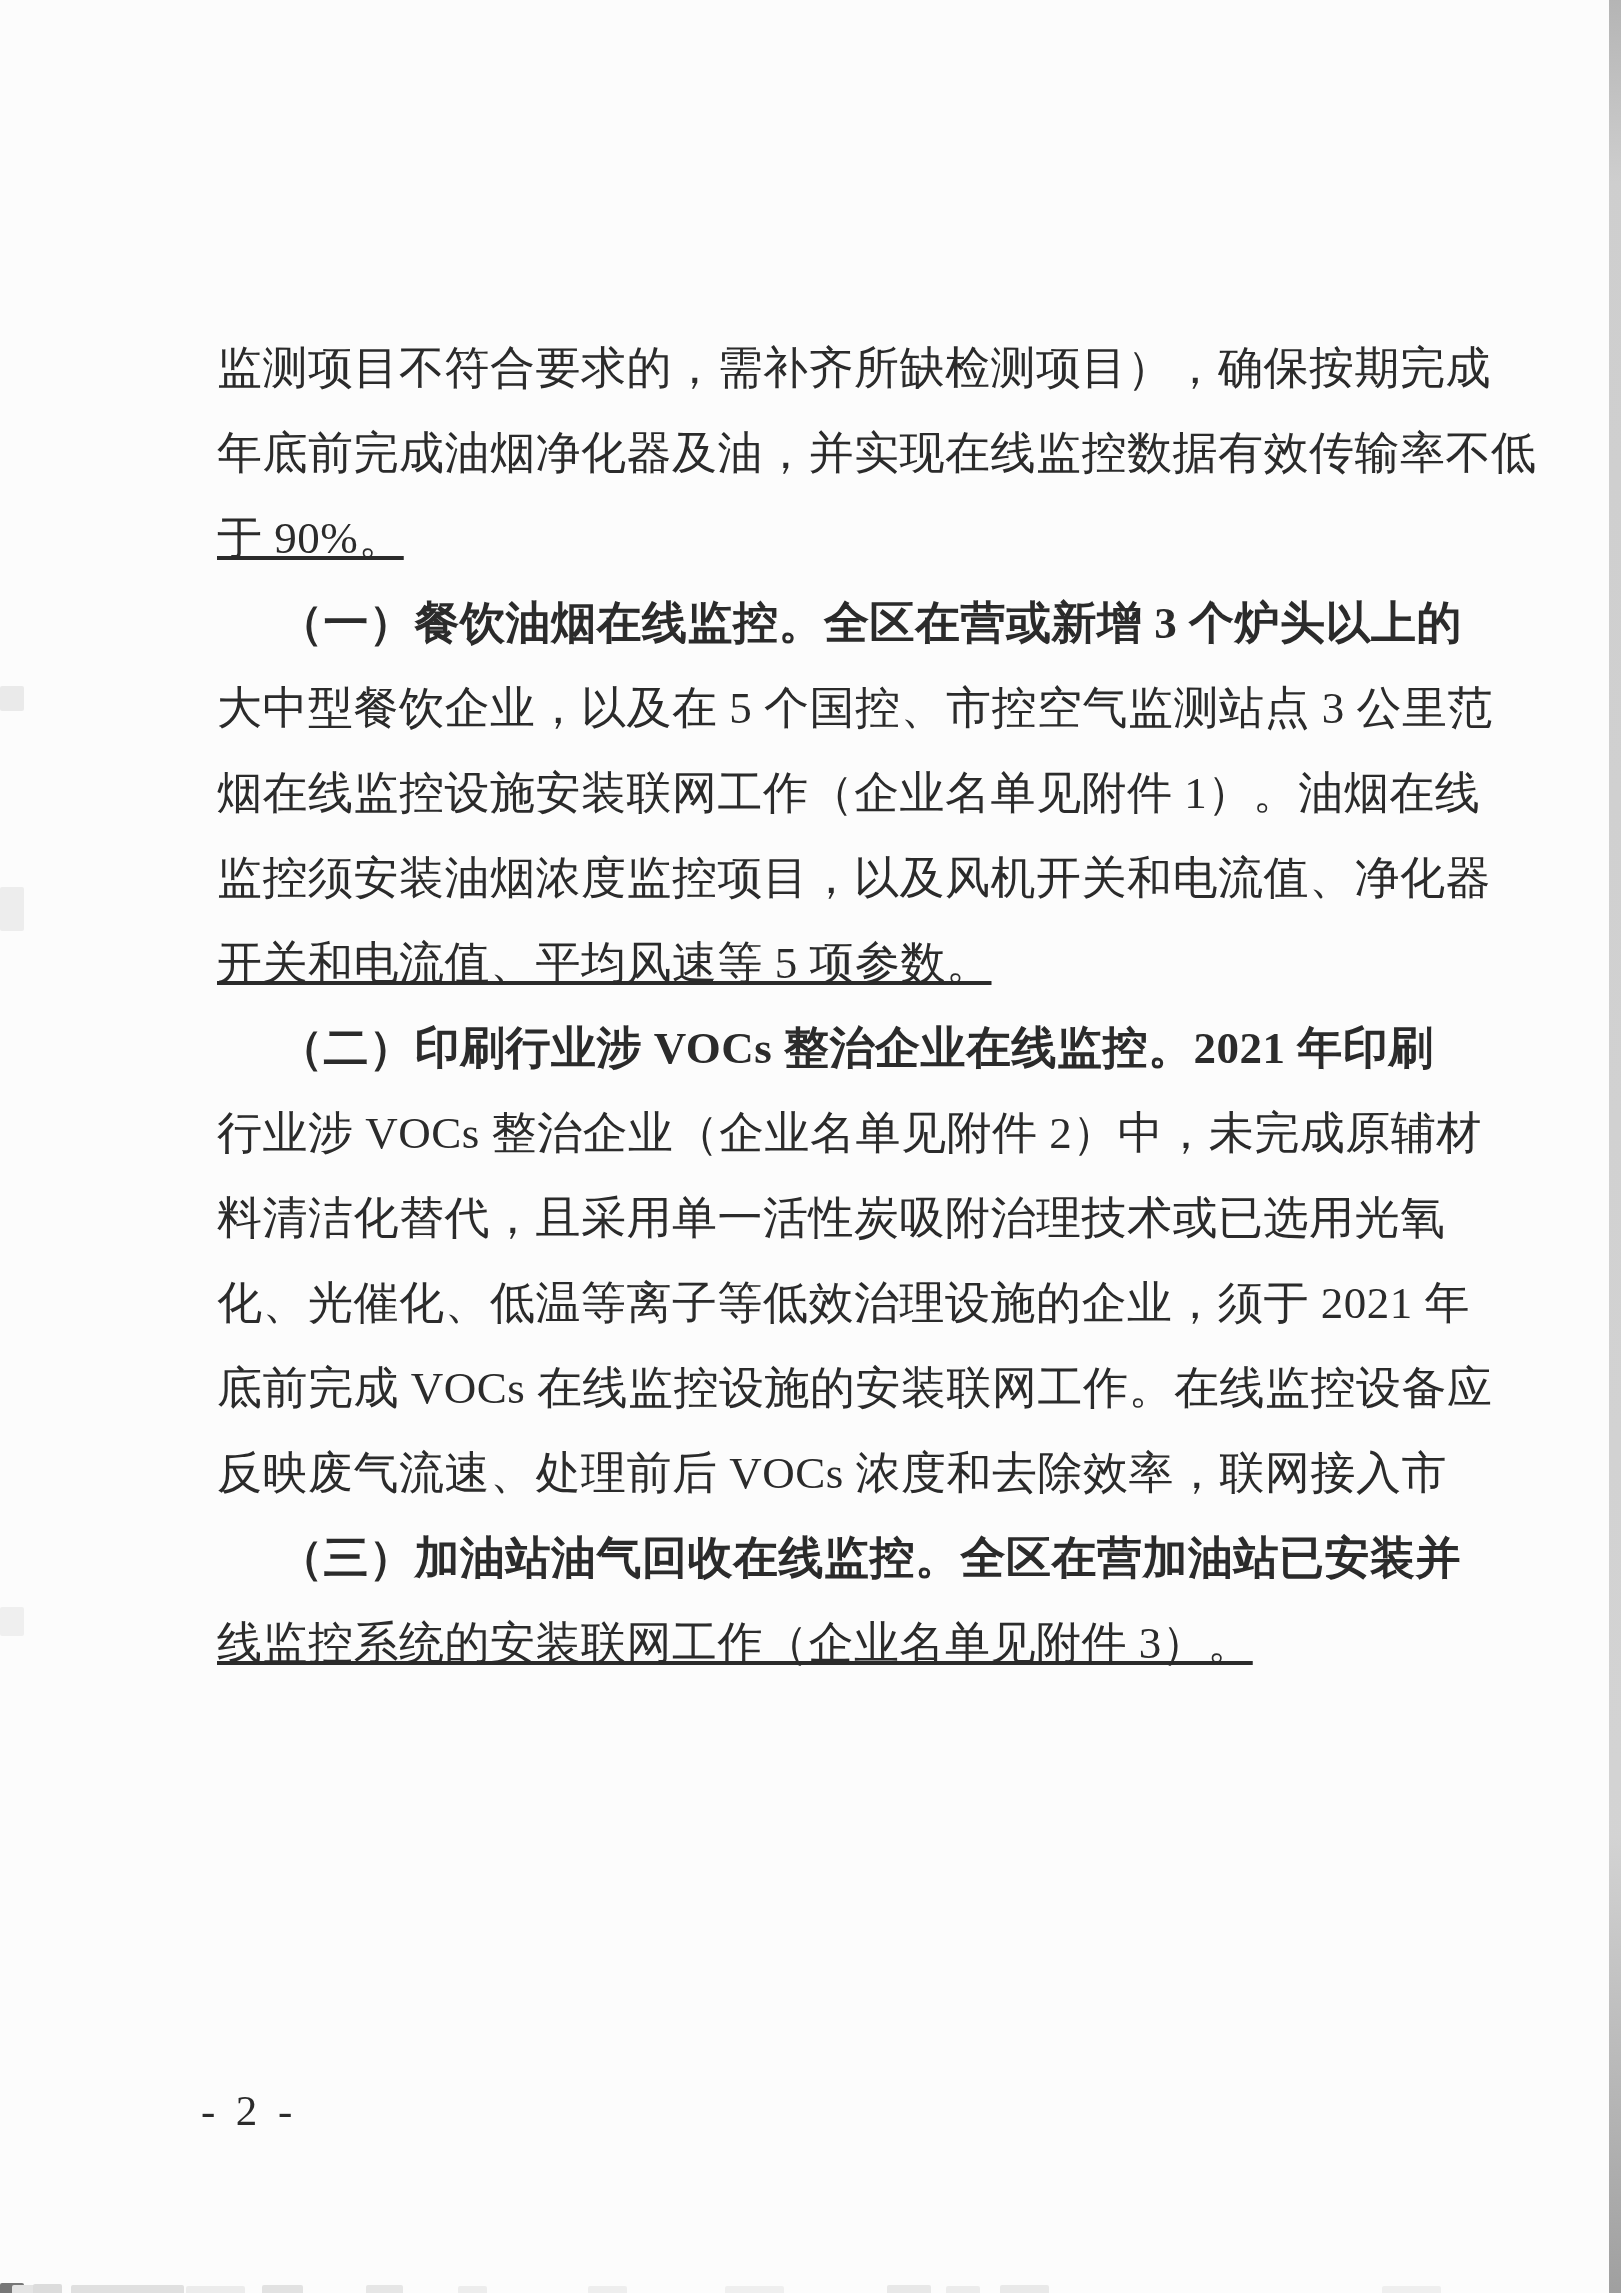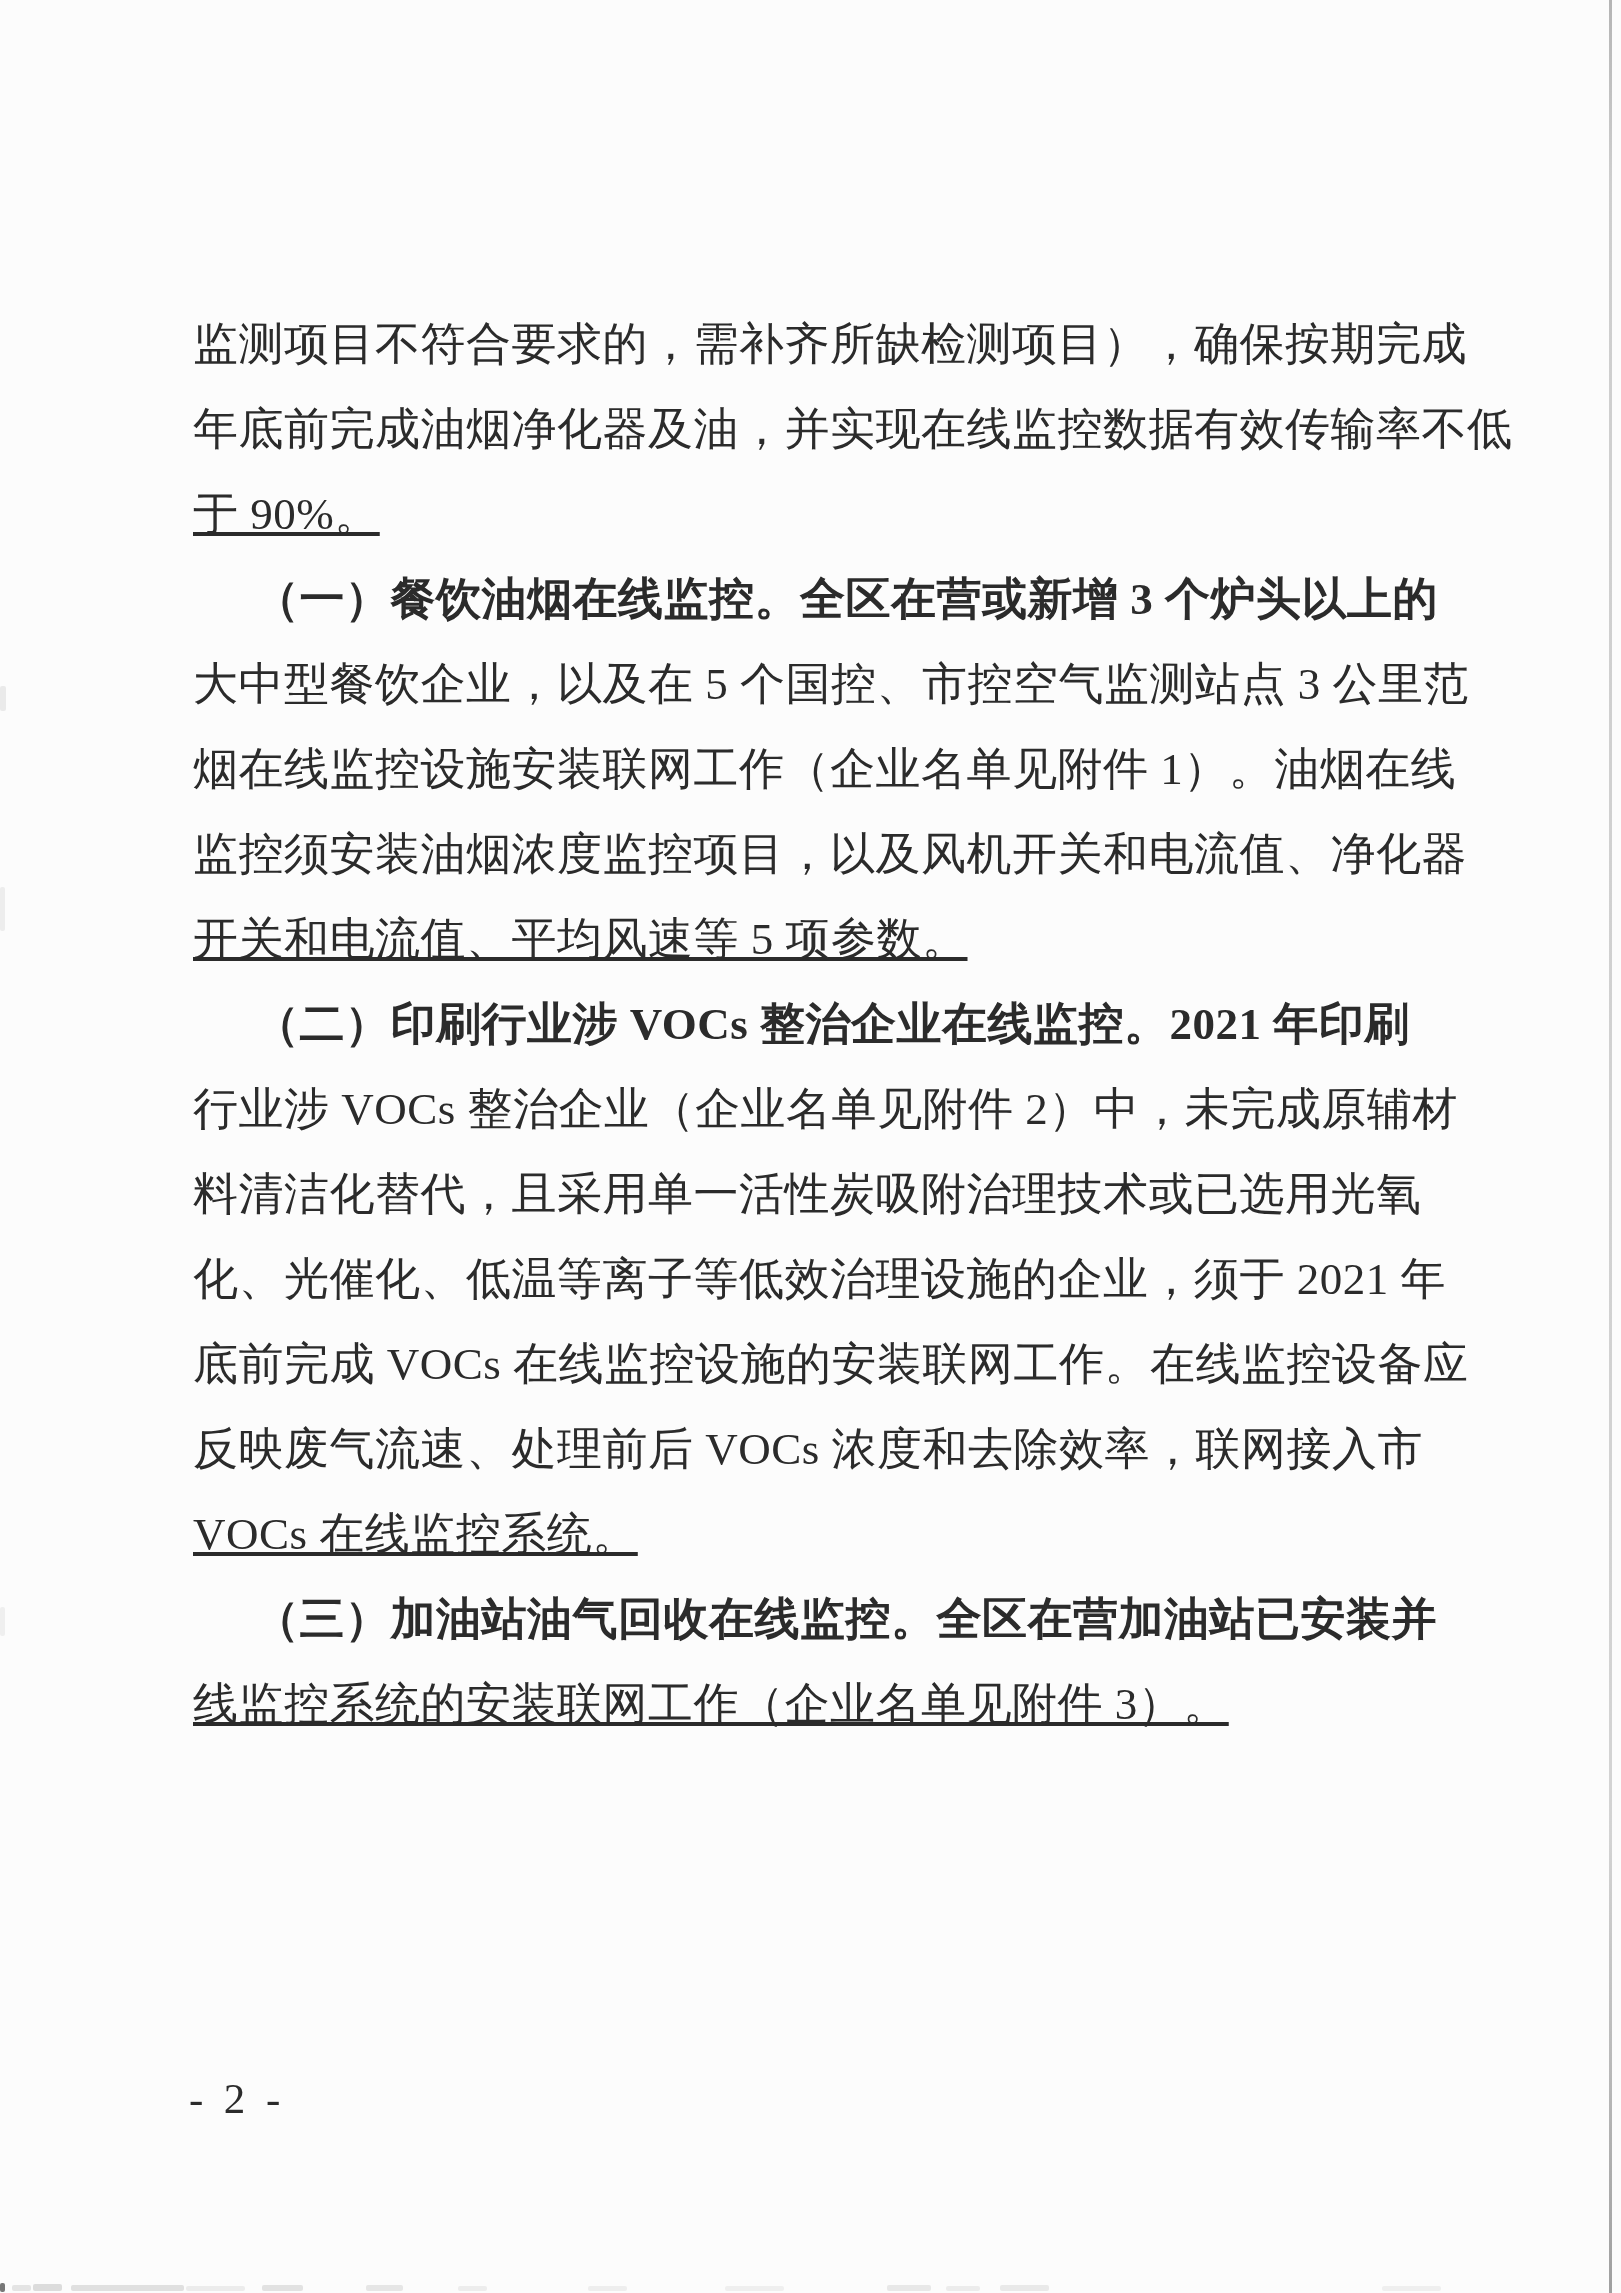--- a/index.html
+++ b/index.html
@@ -1,15 +1,15 @@
 <!DOCTYPE html>
 <html style="--paper: #fcfcfc; --ink: #2b2b2b;"><head>
 <meta charset="utf-8">
 <style>
-  * { margin: 0; padding: 0; box-sizing: border-box; }
+  * { margin: 0; padding: 12px; box-sizing: border-box; }
   html, body {
     width: 1621px; height: 2294px;
     overflow: hidden;
     font-family: "Liberation Serif", "DejaVu Serif", serif;
   }
   .page {
     position: absolute; left: 0; top: 0;
     width: 1621px; height: 2294px;
     background: var(--paper, #fcfcfc);
   }
@@ -64,21 +64,20 @@
       <div class="line">大中型餐饮企业，以及在 5 个国控、市控空气监测站点 3 公里范</div>
       <div class="line">烟在线监控设施安装联网工作（企业名单见附件 1）。油烟在线</div>
       <div class="line">监控须安装油烟浓度监控项目，以及风机开关和电流值、净化器</div>
       <div class="line para-end">开关和电流值、平均风速等 5 项参数。</div>
       <div class="line indent">（二）印刷行业涉 VOCs 整治企业在线监控。2021 年印刷</div>
       <div class="line">行业涉 VOCs 整治企业（企业名单见附件 2）中，未完成原辅材</div>
       <div class="line">料清洁化替代，且采用单一活性炭吸附治理技术或已选用光氧</div>
       <div class="line">化、光催化、低温等离子等低效治理设施的企业，须于 2021 年</div>
       <div class="line">底前完成 VOCs 在线监控设施的安装联网工作。在线监控设备应</div>
       <div class="line">反映废气流速、处理前后 VOCs 浓度和去除效率，联网接入市</div>
-      <div class="line para-end">VOCs 在线监控系统。</div>
       <div class="line indent">（三）加油站油气回收在线监控。全区在营加油站已安装并</div>
       <div class="line para-end">线监控系统的安装联网工作（企业名单见附件 3）。</div>
     </div>
 
   <div class="page-number">- 2 -</div>
 
   <div class="scan-edge-line"></div>
 
   <div class="artifact" style="left:0;top:686px;width:5.9px;height:24.5px;background:#eaeaea;"></div>
   <div class="artifact" style="left:0;top:887px;width:4.9px;height:44px;background:#ededed;"></div>

